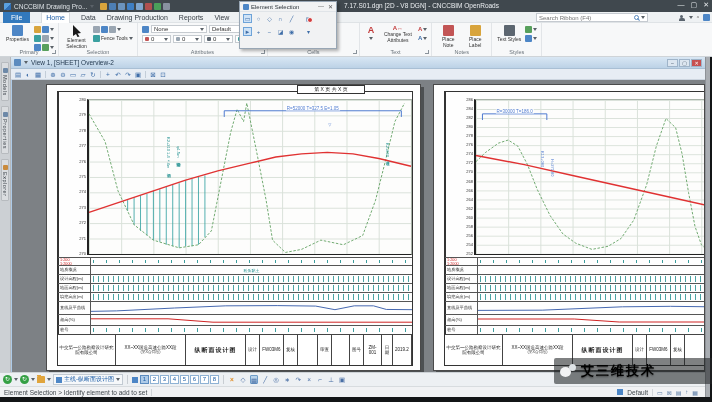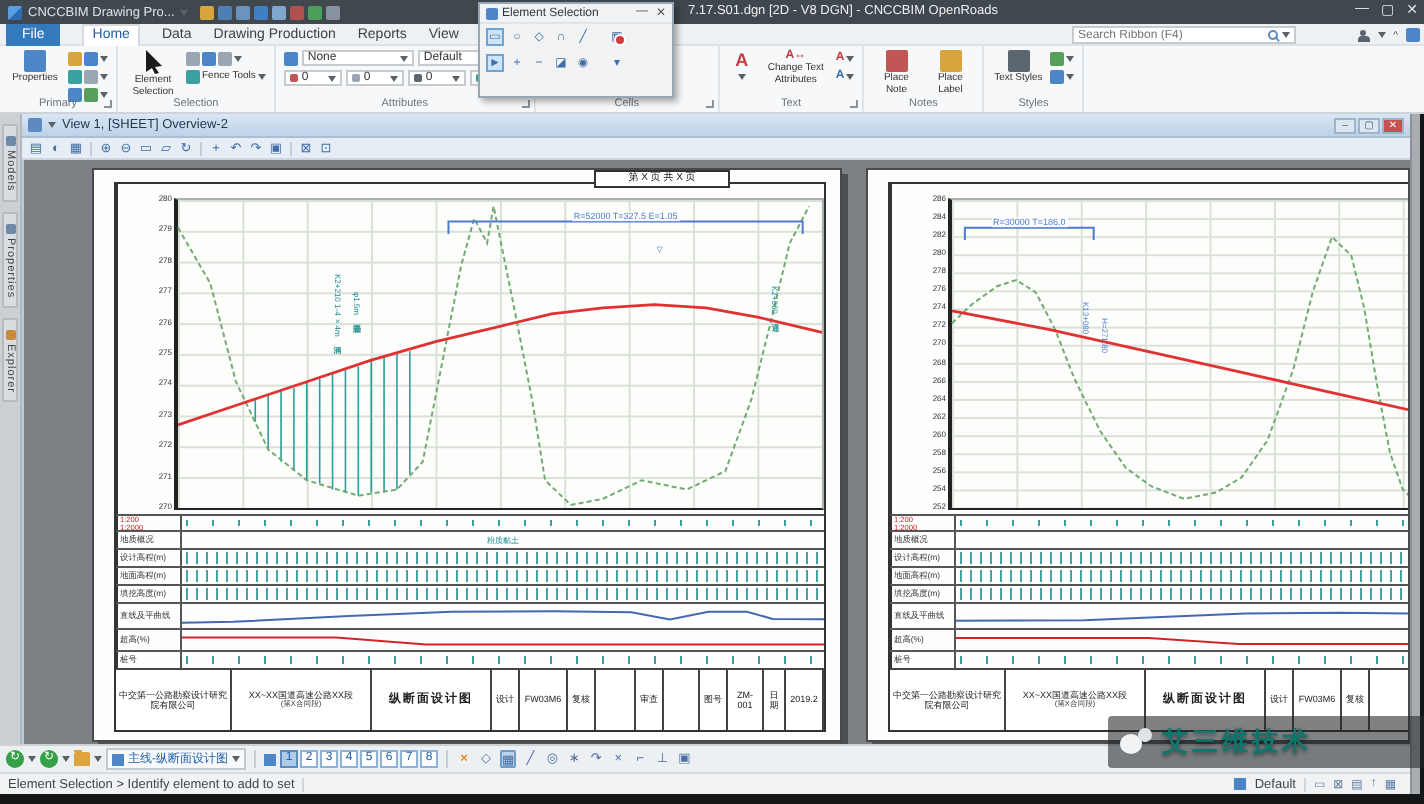--- a/index.html
+++ b/index.html
@@ -147,21 +147,21 @@
 .sico{font-size:6px;color:#5a7ba5}
 
 
 .rightedge{position:absolute;left:705px;top:57px;width:7px;height:345px;background:#a9adb2;border-left:1px solid #8e9297;z-index:25}
 .rightedge::after{content:"";position:absolute;right:0;top:0;width:2px;height:100%;background:#131517}
 .bottomedge{position:absolute;left:0;top:397px;width:712px;height:5px;background:#131517;z-index:70}
 .watermark{position:absolute;left:554px;top:358px;width:158px;height:26px;background:rgba(35,38,40,.58);z-index:60;display:flex;align-items:center;gap:5px;padding:0 6px;border-radius:2px 0 0 2px}
 .wmlogo{width:16px;height:14px;position:relative;flex:none}
 .wmlogo::before{content:"";position:absolute;left:0;top:3px;width:11px;height:10px;border-radius:50%;background:#f2f3f4}
 .wmlogo::after{content:"";position:absolute;right:0;top:0;width:7px;height:7px;border-radius:50%;background:#dfe3e6}
-.wmtext{font-size:13px;font-weight:bold;color:#0f766e;letter-spacing:2px;text-shadow:0 1px 2px rgba(0,0,0,.5);white-space:nowrap}
+.wmtext{font-size:13px;font-weight:bold;color:#000000;letter-spacing:2px;text-shadow:0 1px 2px rgba(0,0,0,.5);white-space:nowrap}
 </style>
 </head>
 <body>
 
 <div id="app">
 
   <div class="titlebar">
     <span class="appchip"></span>
     <span class="applbl">CNCCBIM Drawing Pro...</span>
     <span class="cv"></span>

